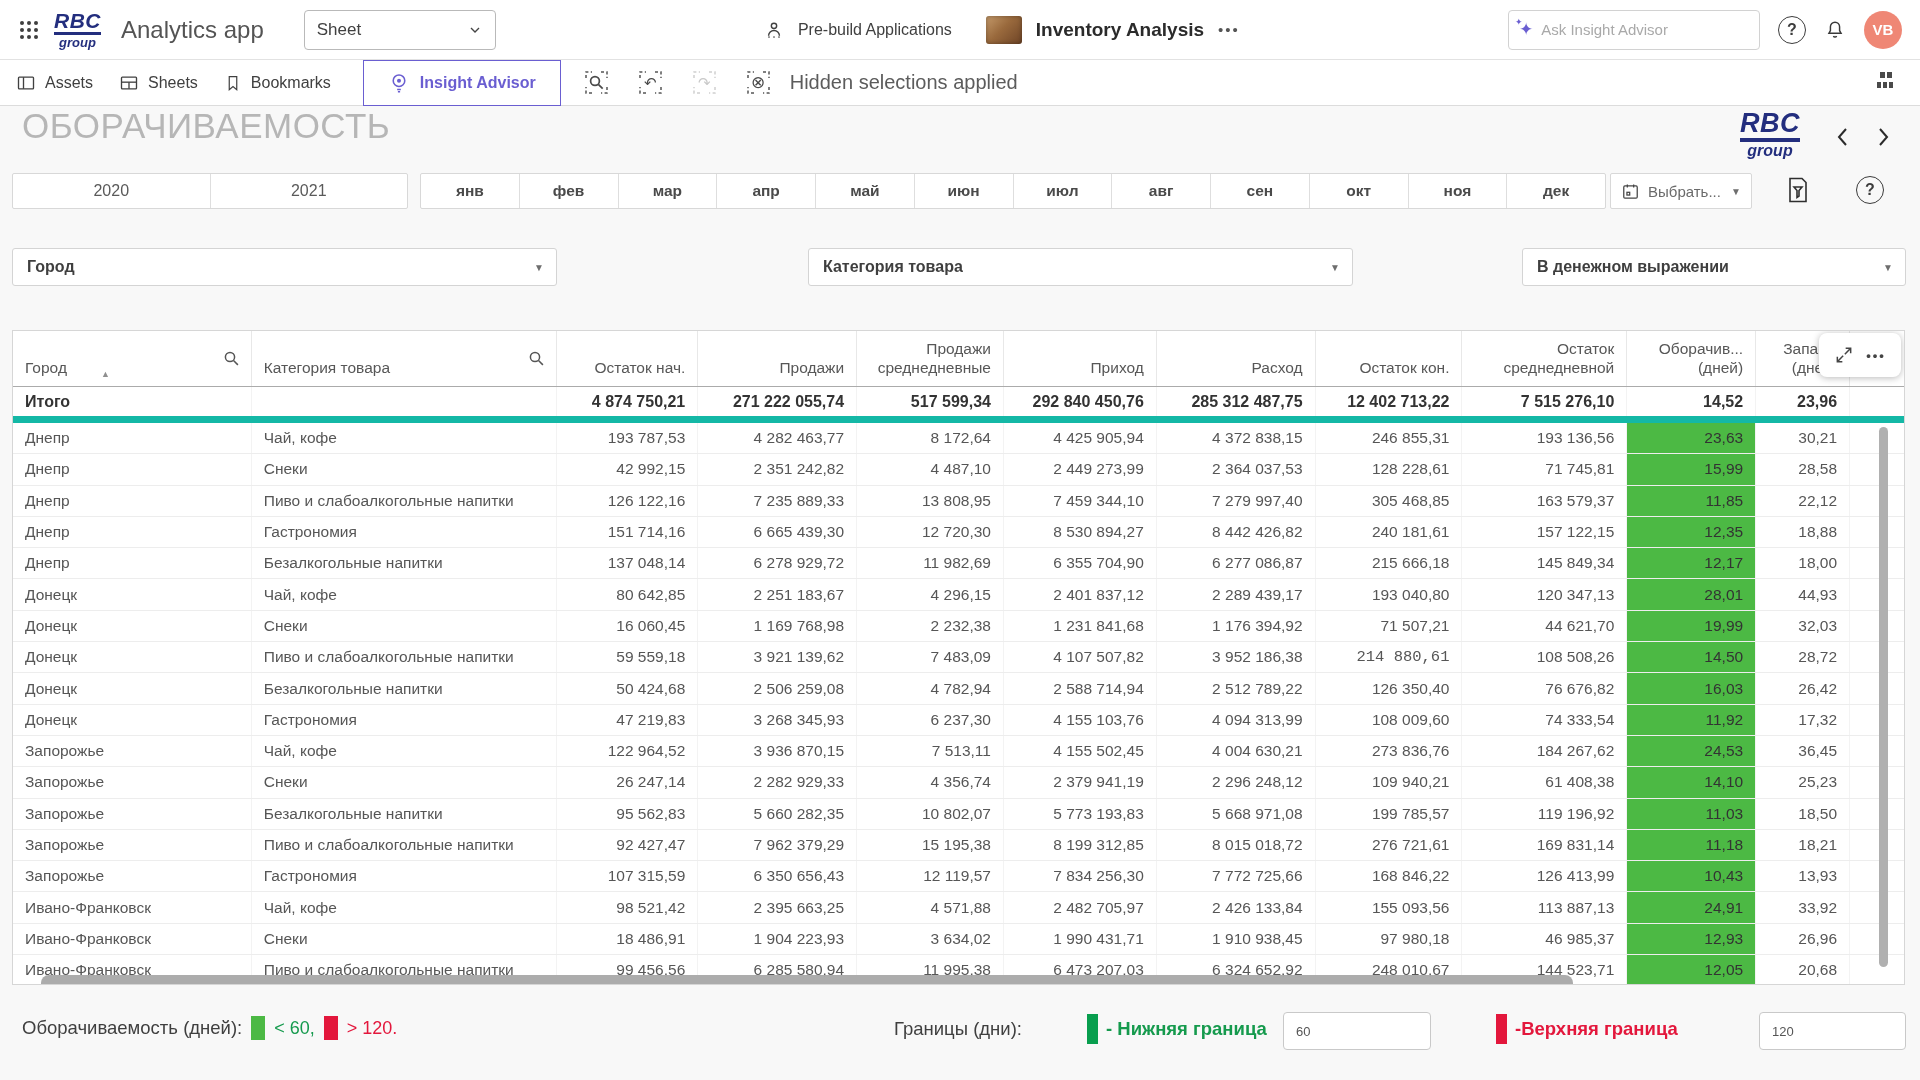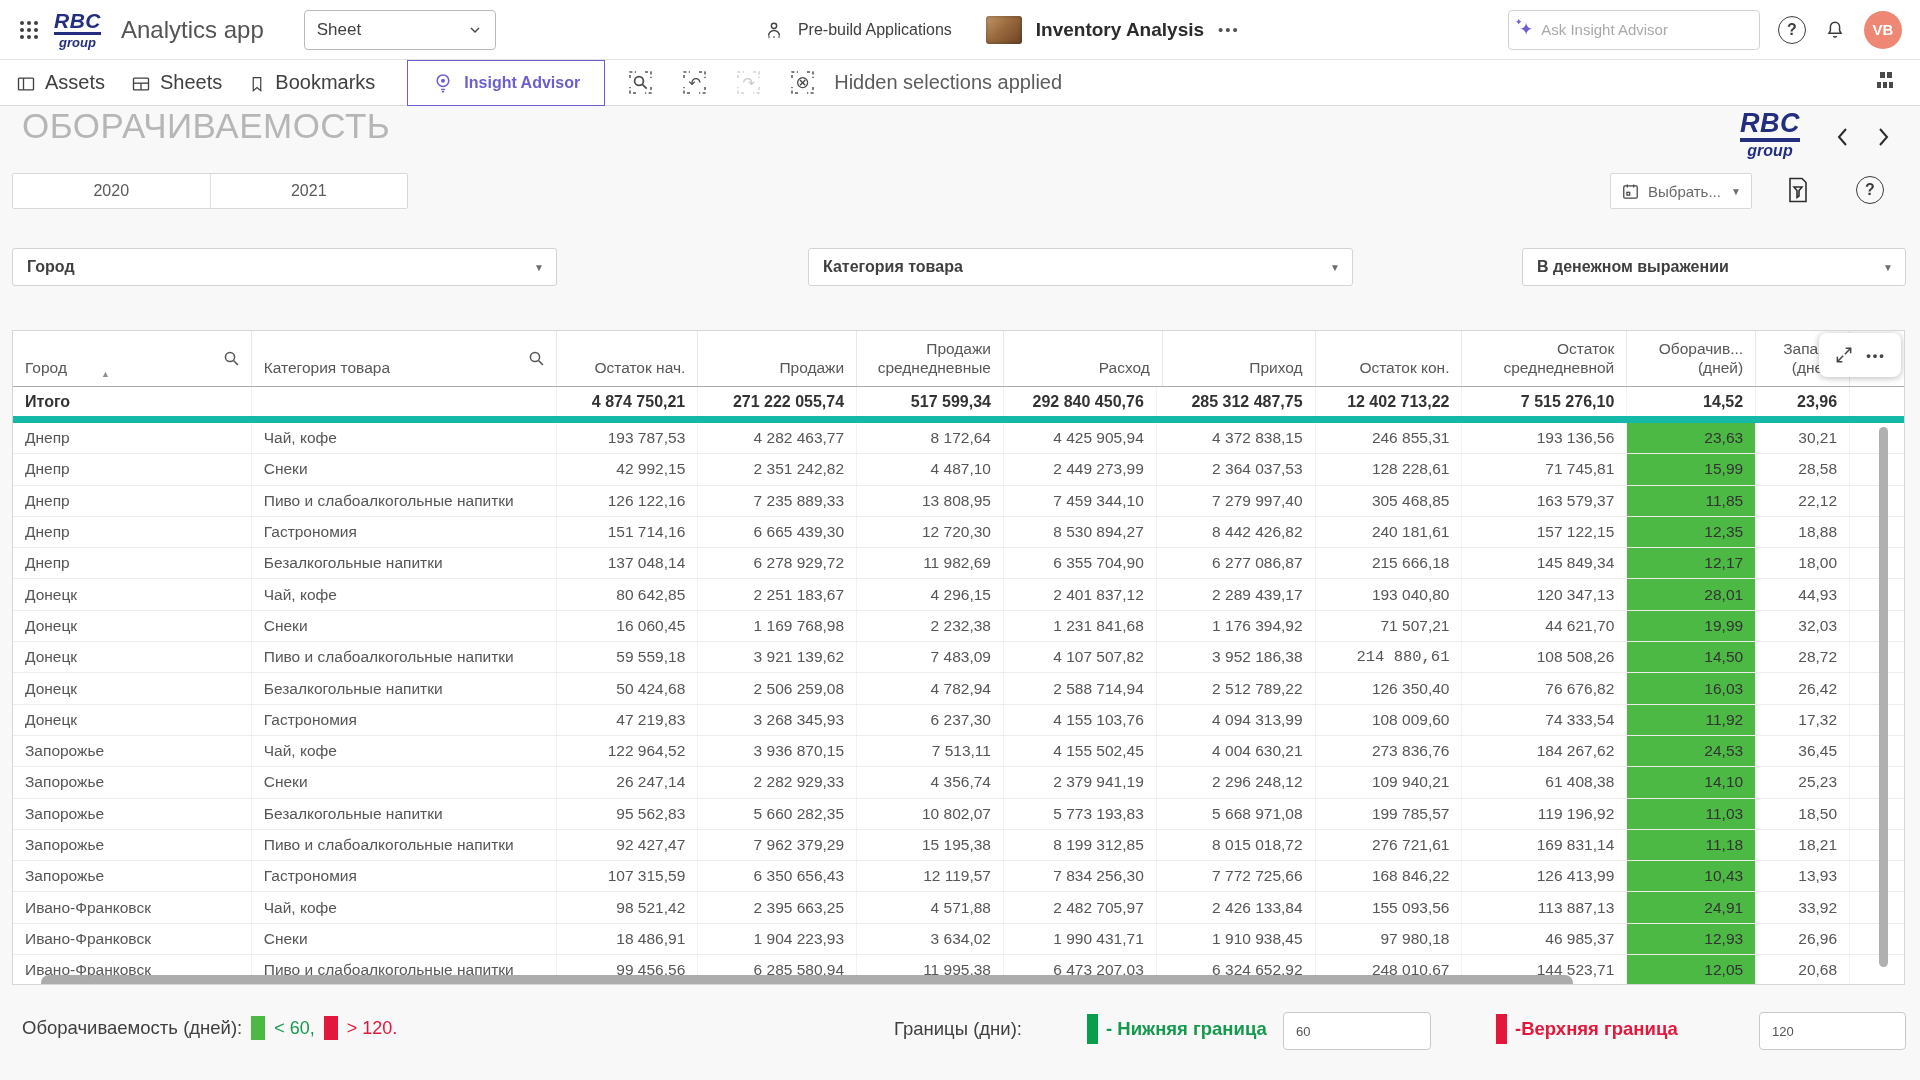--- a/index.html
+++ b/index.html
@@ -32,21 +32,21 @@
   .ask input{border:none;outline:none;flex:1;font-size:15px;color:#404040;font-family:inherit;background:transparent}
   .ask input::placeholder{color:#a9a9a9}
   .circle-q{width:28px;height:28px;border:1.8px solid #3c3c3c;border-radius:50%;display:flex;align-items:center;justify-content:center;
           font-size:16px;font-weight:700;color:#3c3c3c;cursor:pointer}
   .avatar{width:38px;height:38px;border-radius:50%;background:#ef8775;color:#fff;display:flex;align-items:center;justify-content:center;
           font-size:15px;font-weight:700;cursor:pointer}
 
   
   .toolbar{position:absolute;top:60px;left:0;right:0;height:46px;background:#fff;border-bottom:1px solid #dcdcdc;
           display:flex;align-items:center;padding-left:16px;z-index:25}
-  .tab{display:flex;align-items:flex-end;gap:9px;font-size:20px;color:#404040;margin-right:26px;cursor:pointer}
+  .tab{display:flex;align-items:center;gap:9px;font-size:16px;color:#404040;margin-right:26px;cursor:pointer}
   .ia-box{height:46px;border:1px solid #6a5ed1;background:#fff;display:flex;align-items:center;gap:10px;
           padding:0 24px;color:#6a5ed1;font-size:16px;font-weight:700;margin-left:6px;cursor:pointer}
   .sel-icons{display:flex;align-items:center;gap:27px;margin-left:22px}
   .sel-ico{position:relative;width:27px;height:27px;cursor:pointer}
   .sel-ico svg.cn{position:absolute;inset:0}
   .sel-ico .g{position:absolute;inset:0;display:flex;align-items:center;justify-content:center;font-size:15px;color:#4a4a4a}
   .sel-ico.disabled .g{color:#c9c9c9}
   .hidden-sel{margin-left:18px;font-size:20px;color:#5c5c5c}
   .tb-grid{margin-left:auto;margin-right:24px;cursor:pointer}
 
@@ -268,20 +268,34 @@
   <span class="nav-arrow nav-next">
     <svg width="18" height="24" viewBox="0 0 18 24" fill="none" stroke="#2b2b2b" stroke-width="2">
         <polyline points="6,4 13,12 6,20"></polyline>
       </svg>
   </span>
 
   <div class="selrow selbox years">
       <div class="cell">2020</div>
       <div class="cell">2021</div>
     </div>
+  <div class="selrow selbox months">
+      <div class="cell">янв</div>
+      <div class="cell">фев</div>
+      <div class="cell">мар</div>
+      <div class="cell">апр</div>
+      <div class="cell">май</div>
+      <div class="cell">июн</div>
+      <div class="cell">июл</div>
+      <div class="cell">авг</div>
+      <div class="cell">сен</div>
+      <div class="cell">окт</div>
+      <div class="cell">ноя</div>
+      <div class="cell">дек</div>
+    </div>
   <div class="selrow datepick">
     <svg width="19" height="19" viewBox="0 0 24 24" fill="none" stroke="#454545" stroke-width="1.6">
         <rect x="3.5" y="5" width="17" height="15.5" rx="1.5"></rect>
         <line x1="8" y1="3" x2="8" y2="7"></line>
         <line x1="16" y1="3" x2="16" y2="7"></line>
         <rect x="7.5" y="13" width="3.5" height="3.5"></rect>
       </svg>
     <span class="lbl">Выбрать...</span>
     <span class="caret">▼</span>
   </div>
@@ -325,25 +339,25 @@
         </div>
         <div class="th right" style="width: 141px;">
           <span class="hlabel">Остаток нач.</span>
         </div>
         <div class="th right" style="width: 159px;">
           <span class="hlabel">Продажи</span>
         </div>
         <div class="th right" style="width: 147px;">
           <span class="hlabel">Продажи среднедневные</span>
         </div>
+        <div class="th right" style="width: 153px;">
+          <span class="hlabel">Приход</span>
+        </div>
         <div class="th right" style="width: 159px;">
           <span class="hlabel">Расход</span>
-        </div>
-        <div class="th right" style="width: 153px;">
-          <span class="hlabel">Приход</span>
         </div>
         <div class="th right" style="width: 147px;">
           <span class="hlabel">Остаток кон.</span>
         </div>
         <div class="th right" style="width: 165px;">
           <span class="hlabel">Остаток среднедневной</span>
         </div>
         <div class="th right" style="width: 129px;">
           <span class="hlabel">Оборачив... (дней)</span>
         </div>

